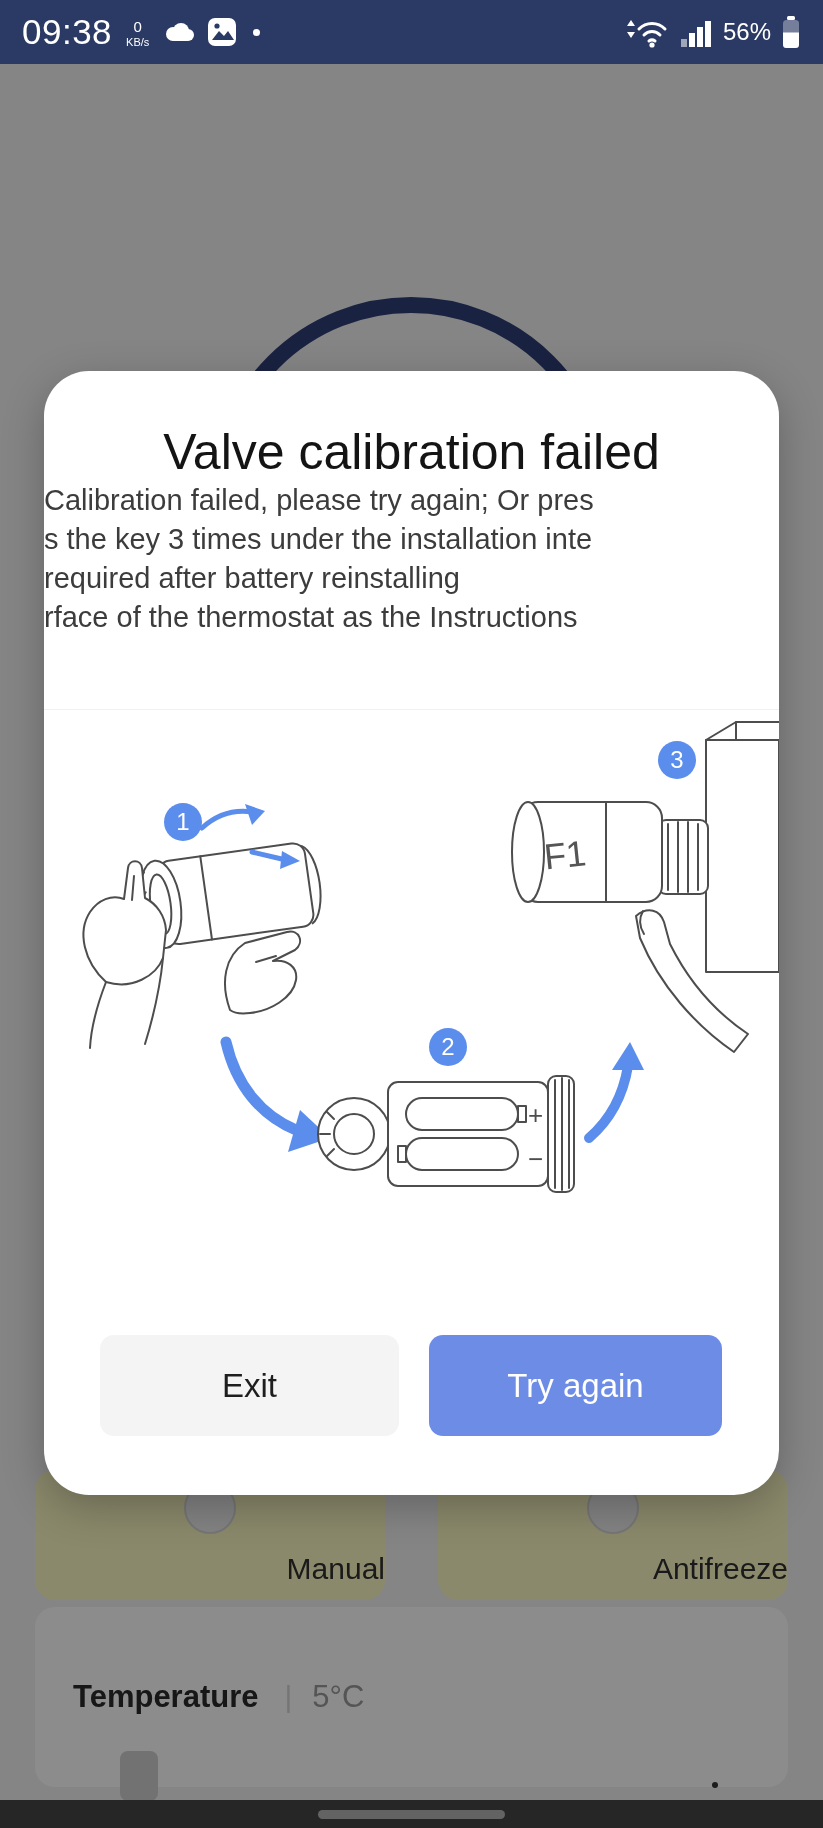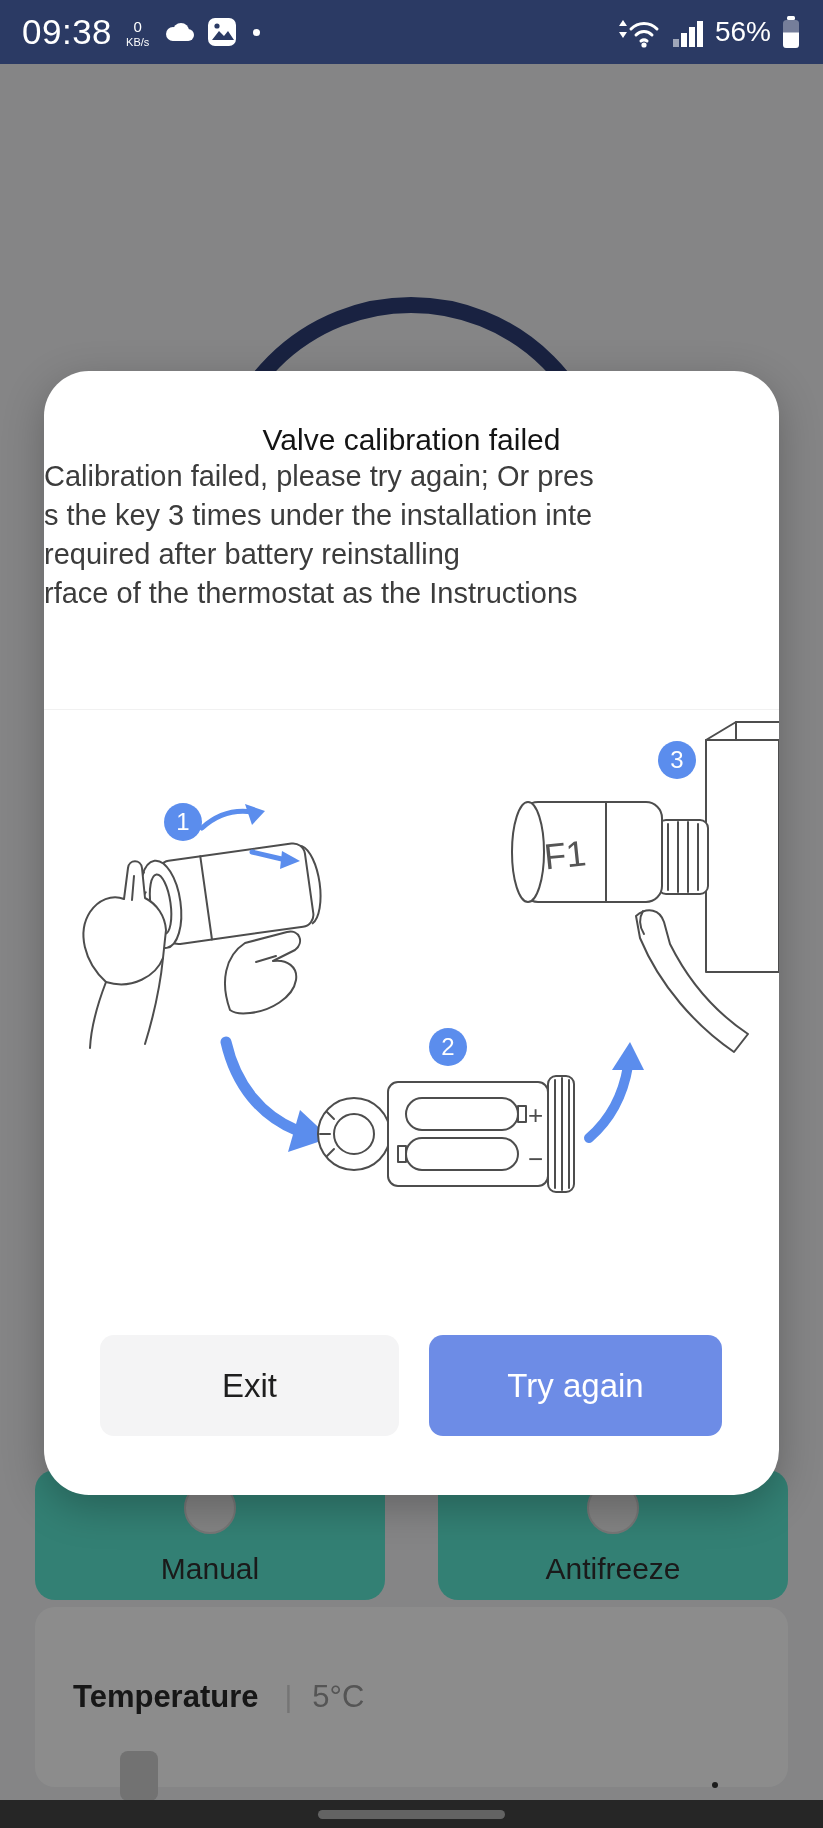--- a/index.html
+++ b/index.html
@@ -12,38 +12,38 @@
                background:#2b3a64; z-index:30; display:flex; align-items:center;
                color:#fff; padding:0 22px; }
   .sb-time { font-size:35px; font-weight:400; letter-spacing:0.5px; }
   .sb-net { display:flex; flex-direction:column; align-items:center; line-height:1;
             margin-left:14px; margin-top:2px; }
   .sb-net .v { font-size:15px; }
   .sb-net .u { font-size:11px; margin-top:3px; }
   .sb-ic { margin-left:12px; display:flex; align-items:center; }
   .sb-dot { width:7px; height:7px; border-radius:50%; background:#fff; margin-left:16px; }
   .sb-right { margin-left:auto; display:flex; align-items:center; gap:10px; }
-  .sb-batt-text { font-size:28px; }
+  .sb-batt-text { font-size:24px; }
 
   
   .appheader { position:absolute; left:0; top:64px; width:823px; height:152px;
                background:#2b3a64; z-index:1; }
   .appheader-row { position:absolute; left:0; top:18px; width:100%; height:72px;
                    display:flex; align-items:center; padding:0 30px; }
   .hd-title { flex:1; text-align:center; color:#dfe3ee; font-size:37px; font-weight:400; }
   .hd-more { display:flex; gap:11px; }
   .hd-more i { width:9px; height:9px; border-radius:50%; background:#dfe3ee; display:block; }
 
   
   .bgpage { position:absolute; inset:0; z-index:0; }
   .dial-arc { position:absolute; left:209px; top:297px; width:404px; height:404px;
               border:16px solid #2e3f77; border-radius:50%; }
-  .mode-card { position:absolute; top:1470px; height:130px; background:#5eead4;
+  .mode-card { position:absolute; top:1470px; height:130px; background:#fef9c3;
                border-radius:20px; display:flex; flex-direction:column;
-               align-items:center; justify-content:flex-end; padding-bottom:14px; }
+               align-items:flex-end; justify-content:flex-end; padding-bottom:14px; }
   .mode-card.left { left:35px; width:350px; }
   .mode-card.right { left:438px; width:350px; }
   .mode-icon { position:absolute; top:12px; left:50%; transform:translateX(-50%);
                width:52px; height:52px; border-radius:50%; background:#efefef;
                border:2px solid #d8d8d8; }
   .mode-label { font-size:30px; color:#303030; }
   .temp-card { position:absolute; left:35px; top:1607px; width:753px; height:180px;
                background:#fff; border-radius:20px; display:flex; align-items:center;
                padding:0 0 0 38px; }
   .temp-label { font-size:31px; font-weight:600; color:#2b2b2b; }
@@ -58,21 +58,21 @@
   .home-pill { width:187px; height:9px; border-radius:5px; background:#b5b5b5; }
 
   
   .scrim { position:absolute; left:0; top:64px; width:823px; height:1764px;
            background:rgba(0,0,0,0.45); z-index:10; }
 
   
   .modal { position:absolute; left:44px; top:371px; width:735px; height:1124px;
            background:#fff; border-radius:45px; z-index:20;
            box-shadow:0 12px 40px rgba(0,0,0,0.25); }
-  .modal-title { margin-top:52px; text-align:center; font-size:30px; font-weight:500;
+  .modal-title { margin-top:52px; text-align:center; font-size:50px; font-weight:500;
                  color:#141414; }
   .modal-body { text-align:left; }
   .modal-body .line { font-size:29px; line-height:39px; color:#3c3c3c; }
   .illus { position:absolute; left:0; top:338px; width:735px; height:562px;
            border-top:1px solid #f1f1f1; }
   .illus svg { position:absolute; left:0; top:0; }
   .badge { position:absolute; width:38px; height:38px; border-radius:50%;
            background:#5b8ded; color:#fff; display:flex; align-items:center;
            justify-content:center; font-size:24px; }
   .badge.b1 { left:120px; top:93px; }

